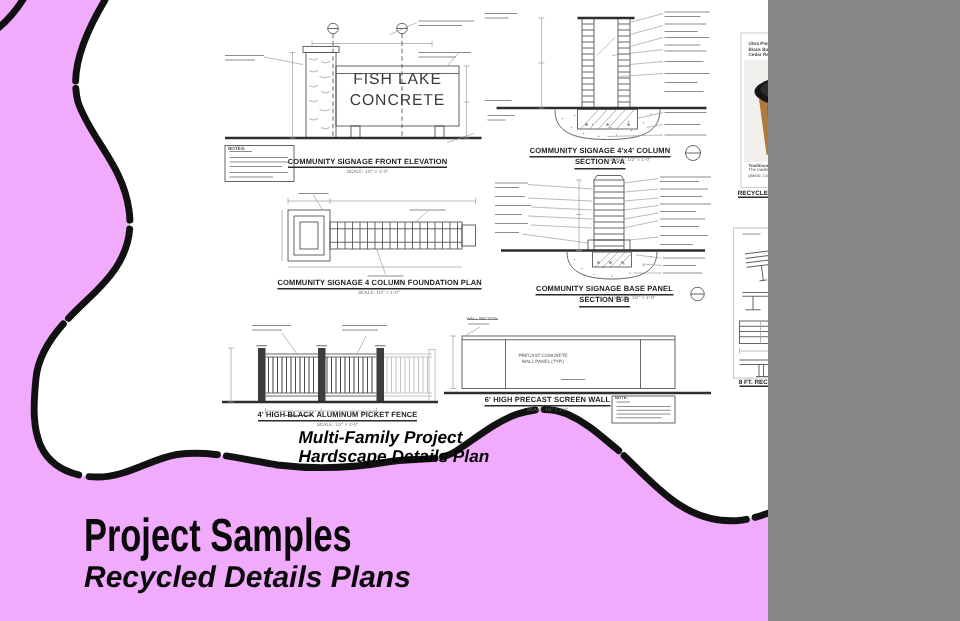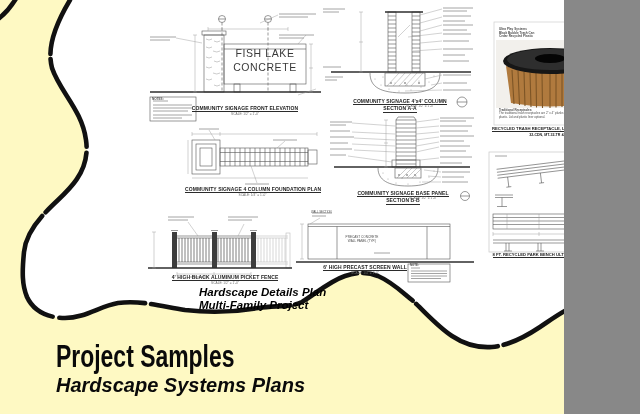--- a/index.html
+++ b/index.html
@@ -1,16 +1,16 @@
 <!DOCTYPE html>
 <html><head>
 <meta charset="utf-8">
 <style>
   html,body{margin:0;padding:0;background:#888;}
-  #slide{position:relative;width:564px;height:414px;background:#fef9c3;overflow:hidden;
+  #slide{position:relative;width:512px;height:414px;background:#f0abfc;overflow:hidden;
          font-family:"Liberation Sans",sans-serif;}
   .abs{position:absolute;}
   svg{display:block;}
   svg .s1{stroke:#555;stroke-width:.6;fill:none;}
   svg .s2{stroke:#2e2e2e;stroke-width:1.6;fill:none;}
   svg .ld{stroke:#9a9a9a;stroke-width:.45;fill:none;}
   svg .tb{stroke:#8d8d8d;stroke-width:.8;fill:none;}
   svg .hatch{stroke:#7d7d7d;stroke-width:.4;fill:none;}
   svg .pk{stroke:#474747;stroke-width:.7;fill:none;}
   svg .gy{stroke:#bdbdbd;stroke-width:.6;fill:none;}
@@ -329,20 +329,20 @@
     <div>WALL PANEL (TYP.)</div>
   </div>
   <div class="abs tiny" style="left:311px;top:211px;font-size:2.8px;">WALL SECTION</div>
   <div class="abs tiny" style="left:410px;top:264px;font-size:2.8px;font-weight:bold;">NOTE:</div>
   <div class="abs cap" style="left:300px;top:264px;width:130px;">
     <span>6' HIGH PRECAST SCREEN WALL</span>
   </div>
   <div class="abs scale" style="left:300px;top:271px;width:130px;">SCALE: 1/4" = 1'-0"</div>
 
   <div class="abs blob-label" style="left:199px;top:286px;">
+    <div>Multi-Family Project</div>
     <div>Hardscape Details Plan</div>
-    <div>Multi-Family Project</div>
   </div>
 
   <div class="abs title1" style="left:56px;top:339px;">Project Samples</div>
-  <div class="abs title2" style="left:56px;top:374px;">Hardscape Systems Plans</div>
+  <div class="abs title2" style="left:56px;top:374px;">Recycled Details Plans</div>
 
 </div>
 
 </body></html>

